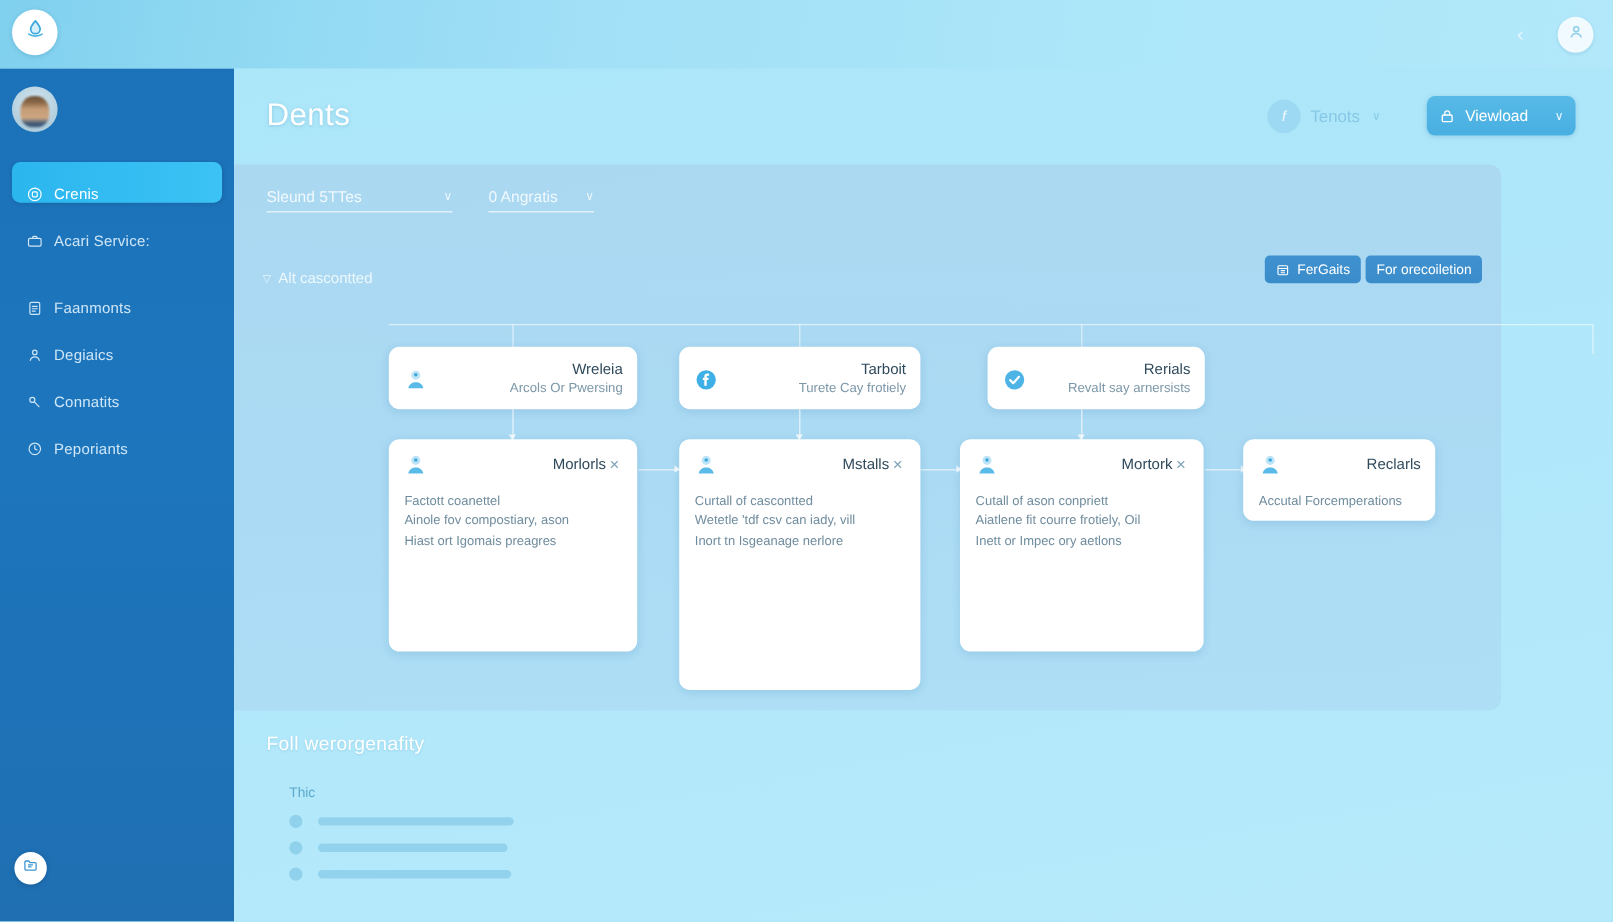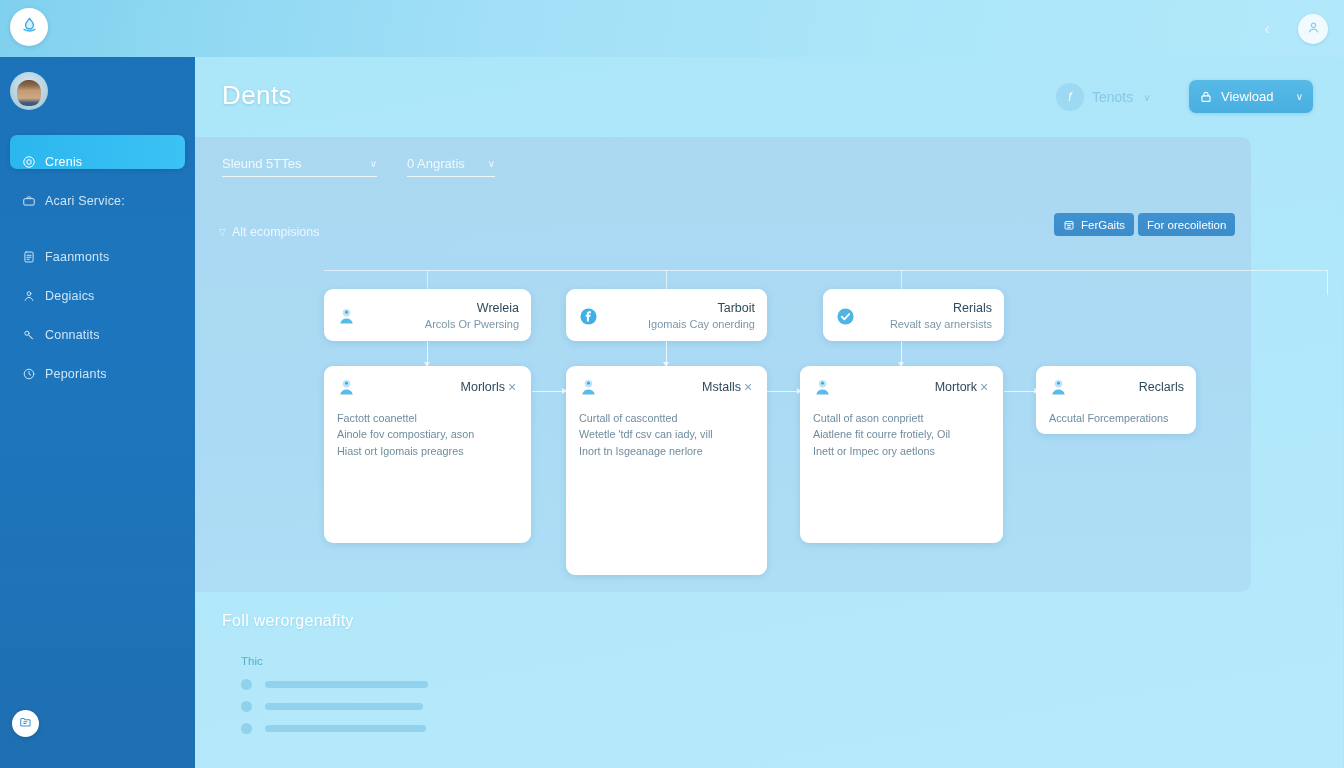--- a/index.html
+++ b/index.html
@@ -372,21 +372,21 @@
         <div class="fs-top">
           <span>0  Angratis</span>
           <span class="fs-chev">∨</span>
         </div>
         <div class="fs-line"></div>
       </div>
     </div>
 
     <div id="expand-row">
       <span class="ex-chev">▽</span>
-      <span>Alt ecompisions</span>
+      <span>Alt cascontted</span>
     </div>
 
     <div id="filter-pills">
       <div class="pill">
         <span class="pill-ico">
           <svg viewBox="0 0 24 24" fill="none" stroke="#ffffff" stroke-width="1.9" stroke-linejoin="round">
             <rect x="4" y="5" width="16" height="15" rx="2"></rect>
             <path d="M4 9.5h16M8.5 13h7M8.5 16.5h7"></path>
           </svg>
         </span>
@@ -422,21 +422,21 @@
     <div class="node-card" id="card-t1">
       <div class="node-head">
         <span class="node-ico">
           <svg viewBox="0 0 24 24">
             <circle cx="12" cy="12" r="9.2" fill="#3fb0e5"></circle>
             <path d="M13.4 8.2h1.4V6.1h-1.9c-1.7 0-2.7 1-2.7 2.7v1.3H8.8v2.1h1.4v5.5h2.3v-5.5h1.6l.3-2.1h-1.9V9c0-.5.2-.8.9-.8z" fill="#ffffff"></path>
           </svg>
         </span>
         <div class="node-texts">
           <div class="node-title">Tarboit</div>
-          <div class="node-sub">Igomais Cay onerding</div>
+          <div class="node-sub">Turete Cay frotiely</div>
         </div>
       </div>
     </div>
 
     <div class="node-card" id="card-t2">
       <div class="node-head">
         <span class="node-ico">
           <svg viewBox="0 0 24 24">
             <circle cx="12" cy="12" r="9.2" fill="#4eb4e6"></circle>
             <path d="M7.8 12.3l2.9 2.9 5.4-6" fill="none" stroke="#ffffff" stroke-width="2.1" stroke-linecap="round" stroke-linejoin="round"></path>

